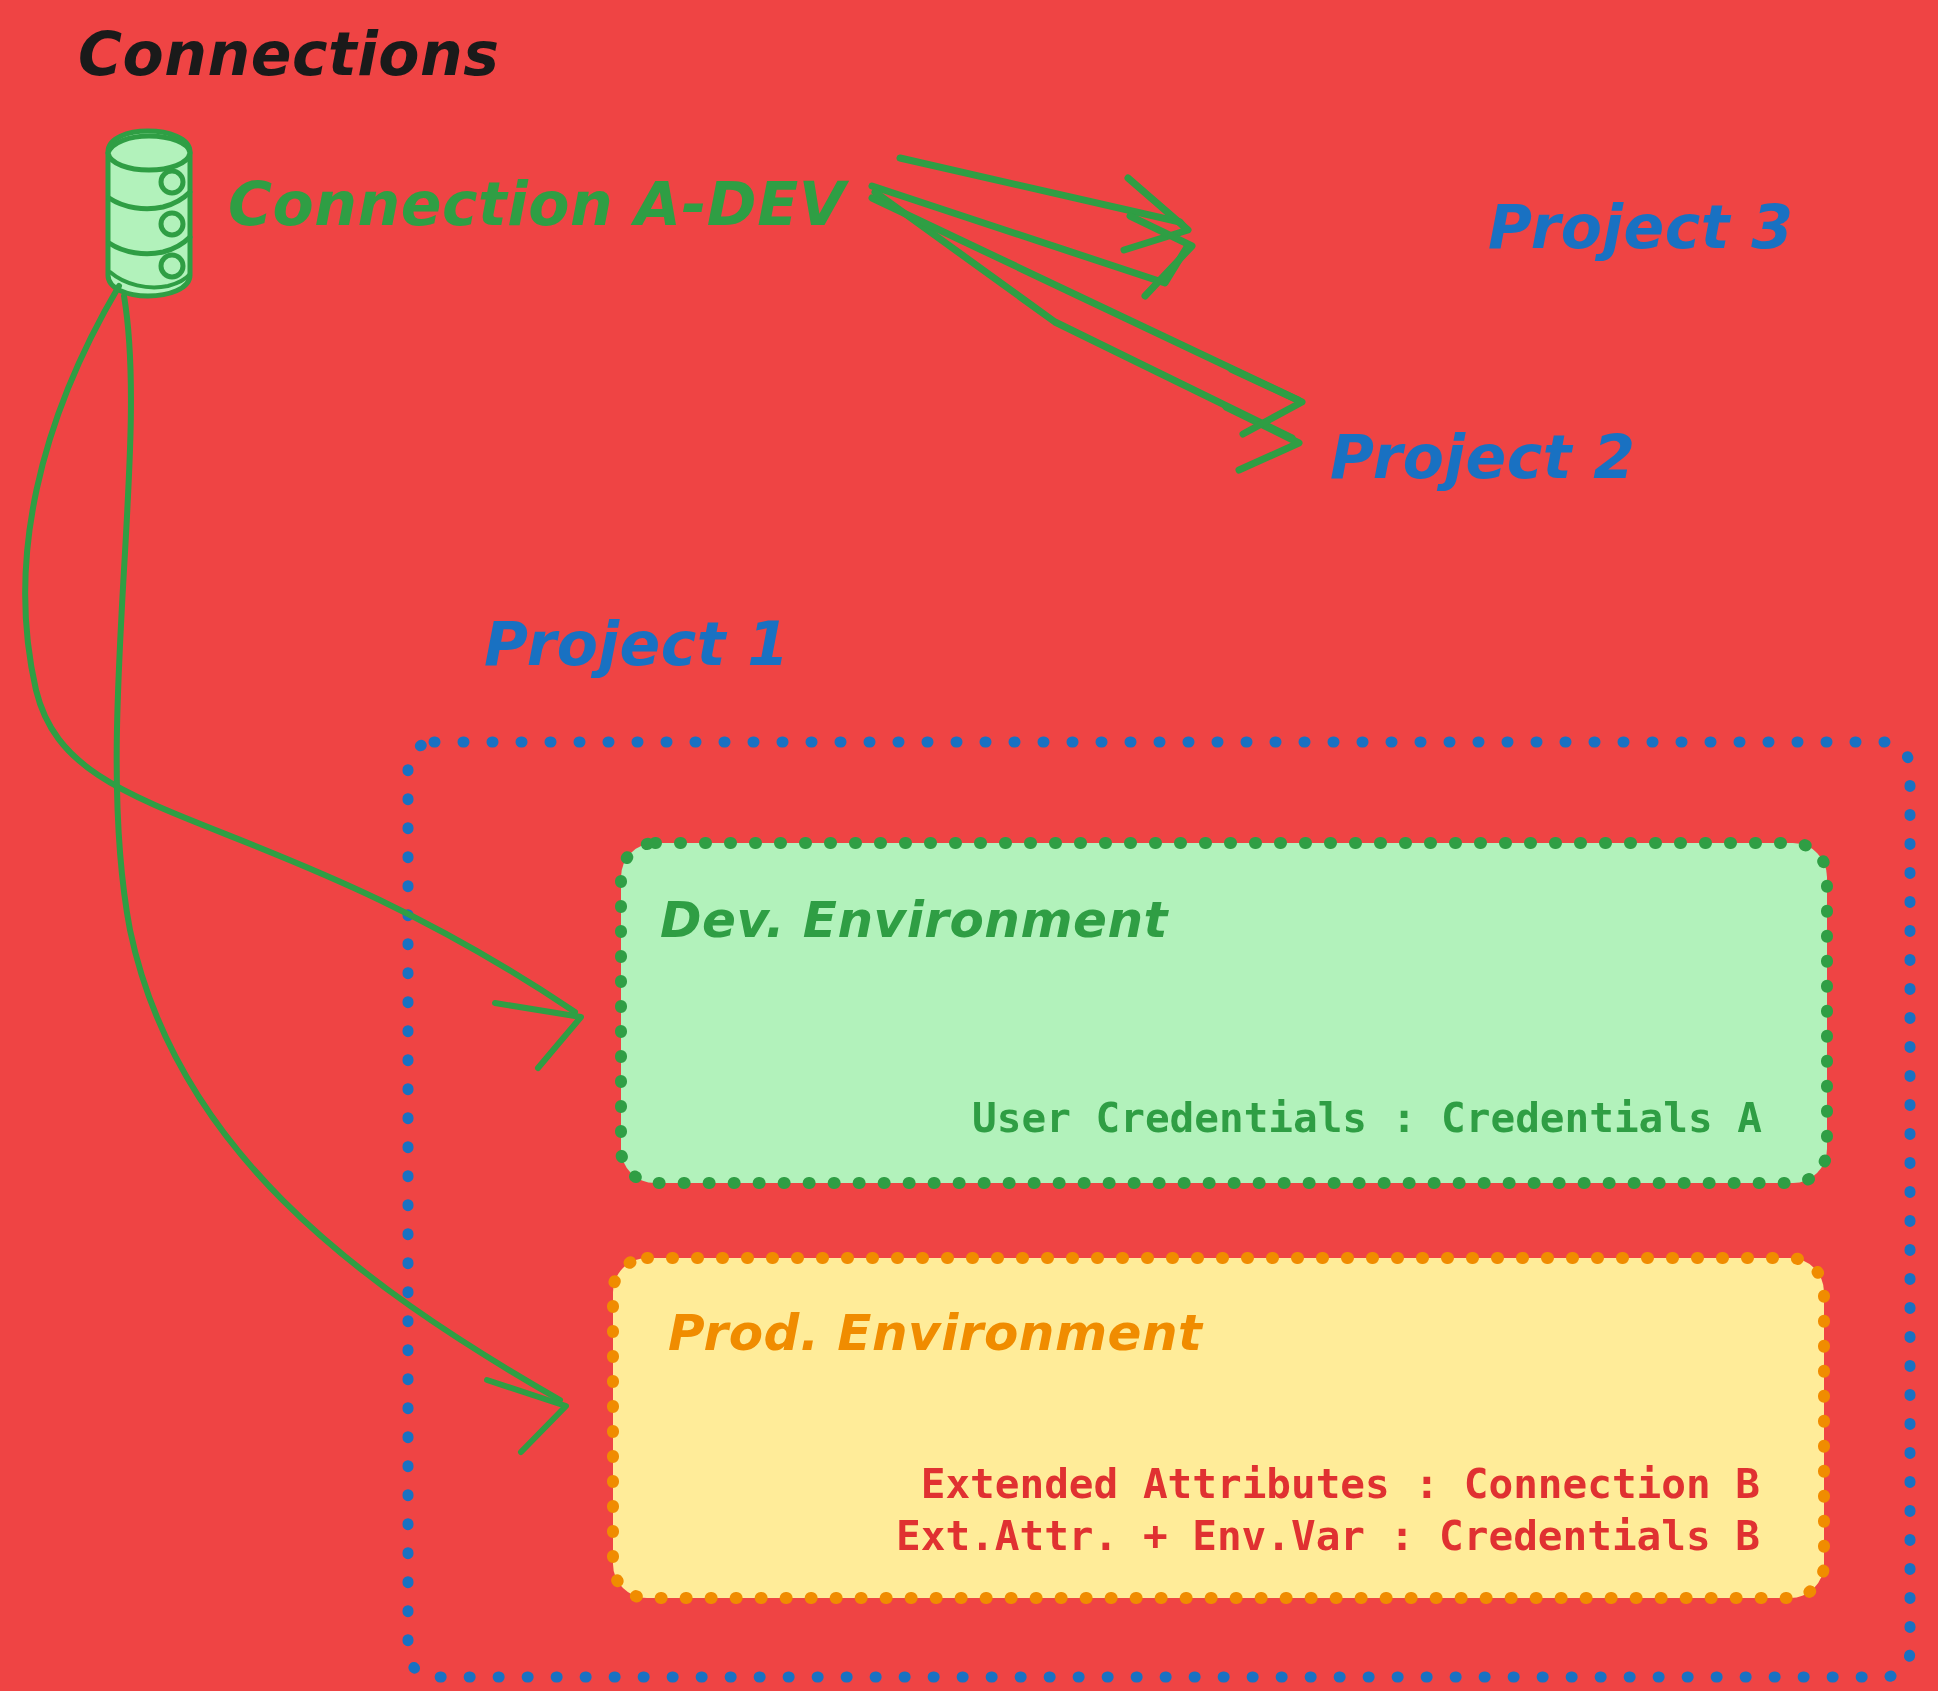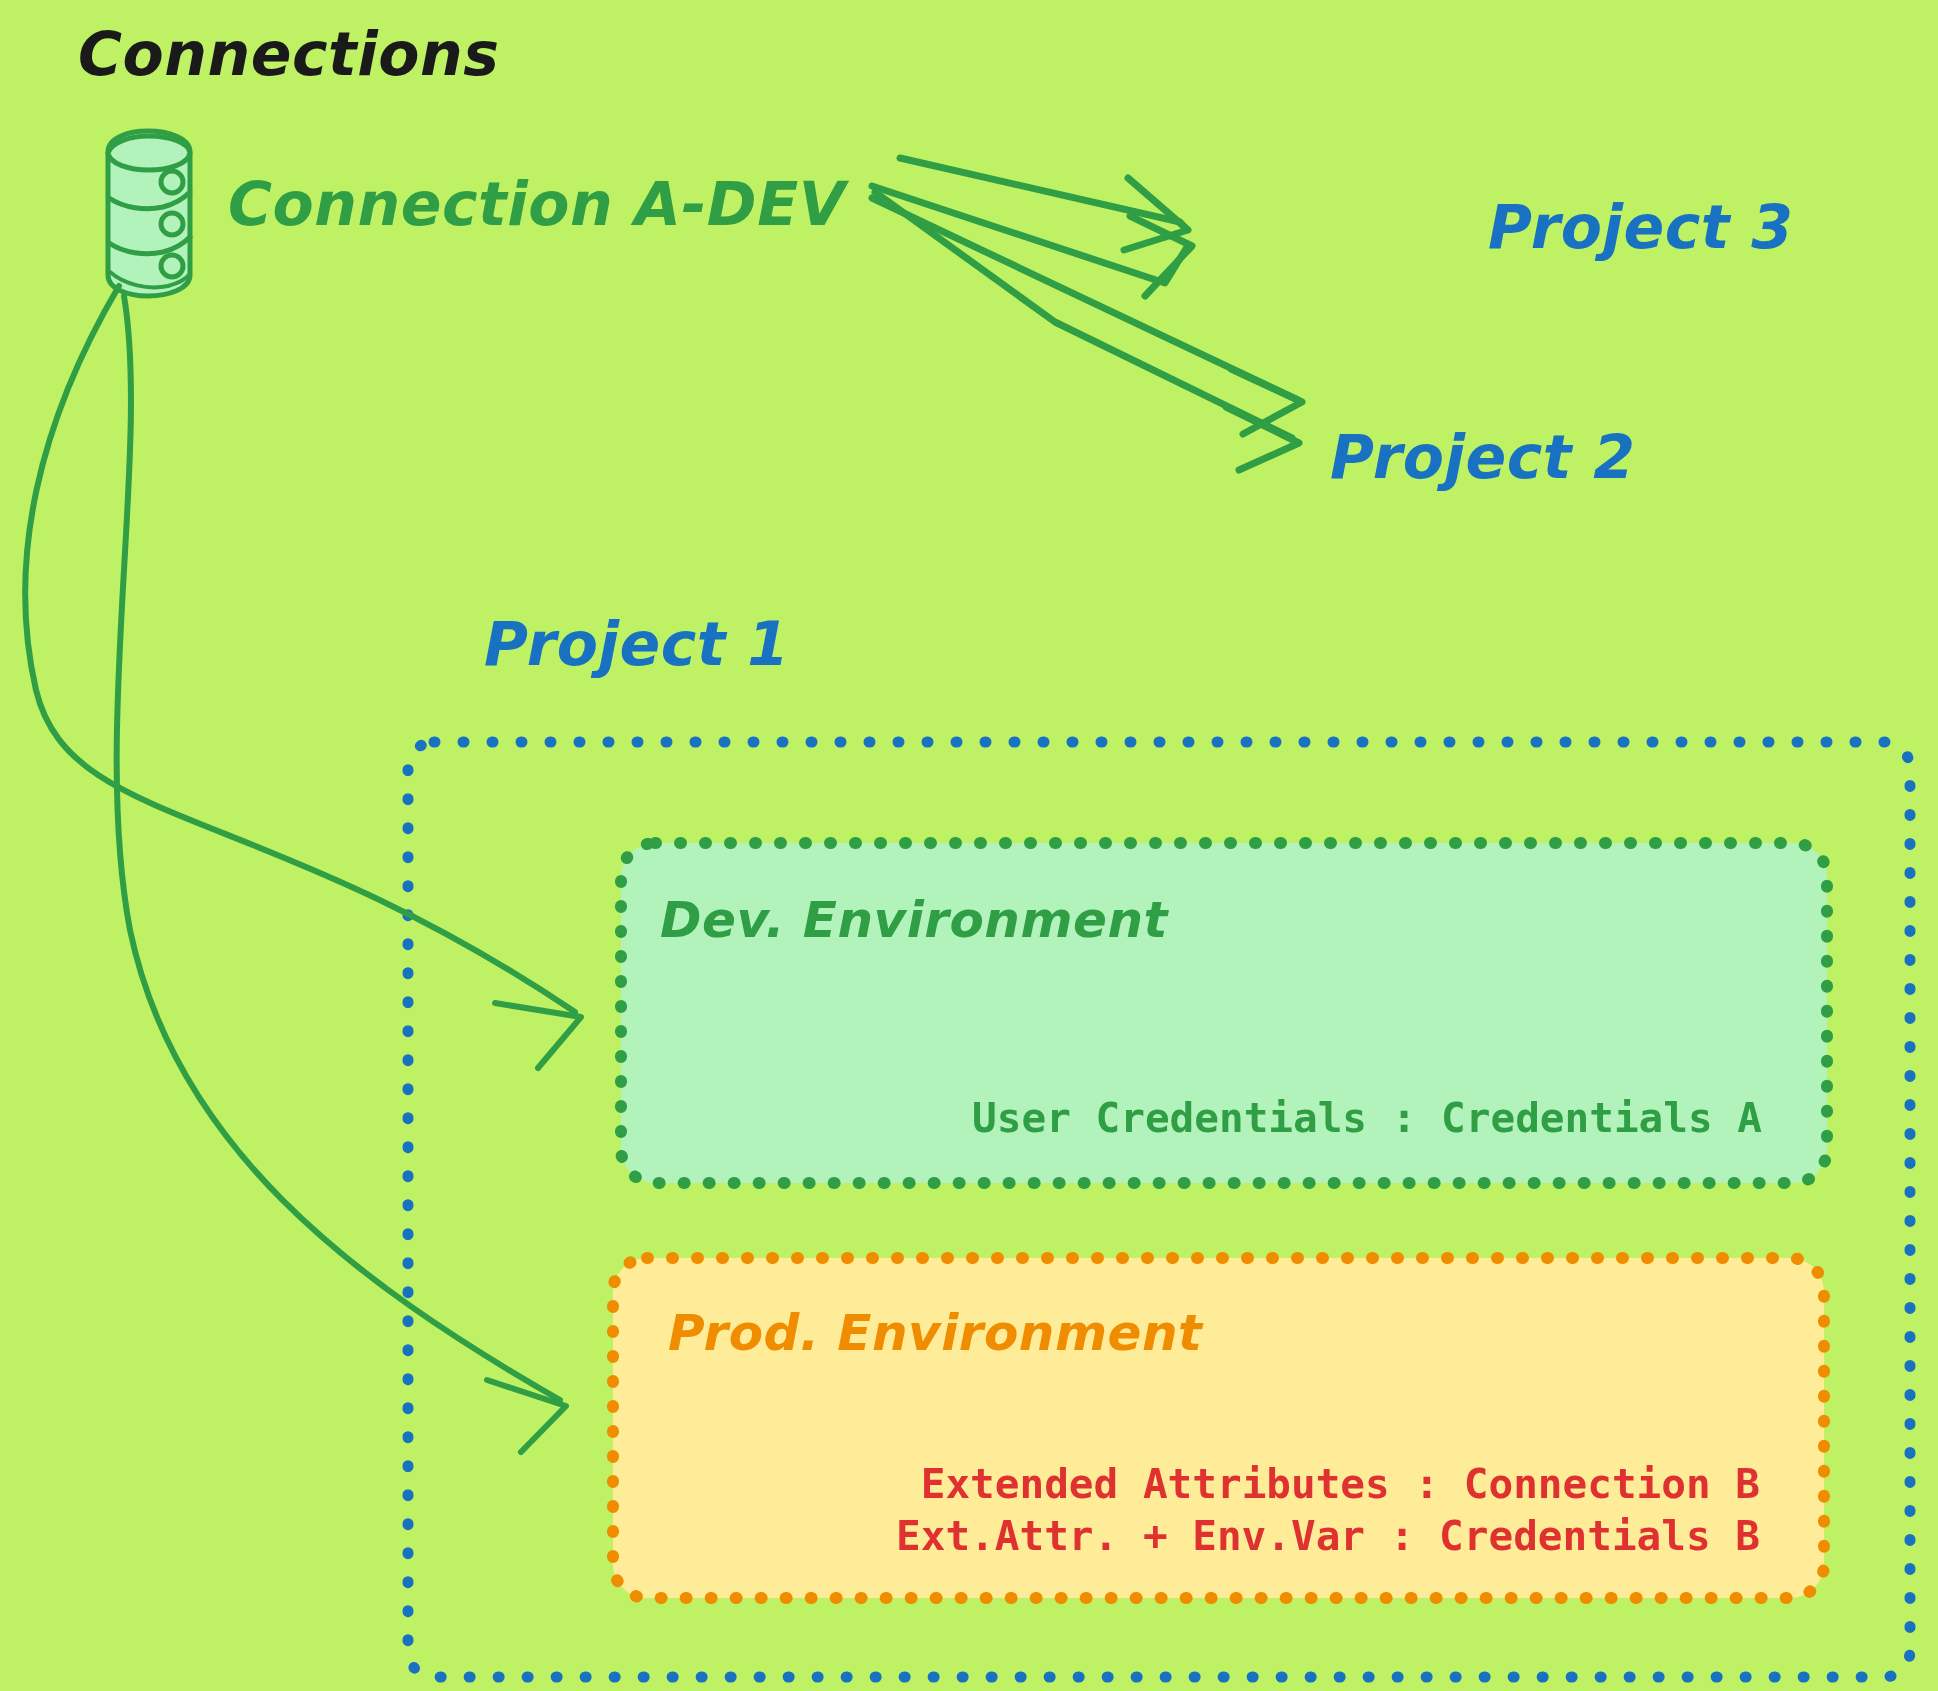--- a/index.html
+++ b/index.html
@@ -4,21 +4,21 @@
 <style>
   html, body {
     margin: 0;
     padding: 0;
     background: #ffffff;
   }
   #canvas {
     position: relative;
     width: 1938px;
     height: 1691px;
-    background: #bef264;
+    background: #ef4444;
     overflow: hidden;
     font-family: "DejaVu Sans", sans-serif;
   }
   svg.layer {
     position: absolute;
     top: 0;
     left: 0;
     width: 1938px;
     height: 1691px;
   }

